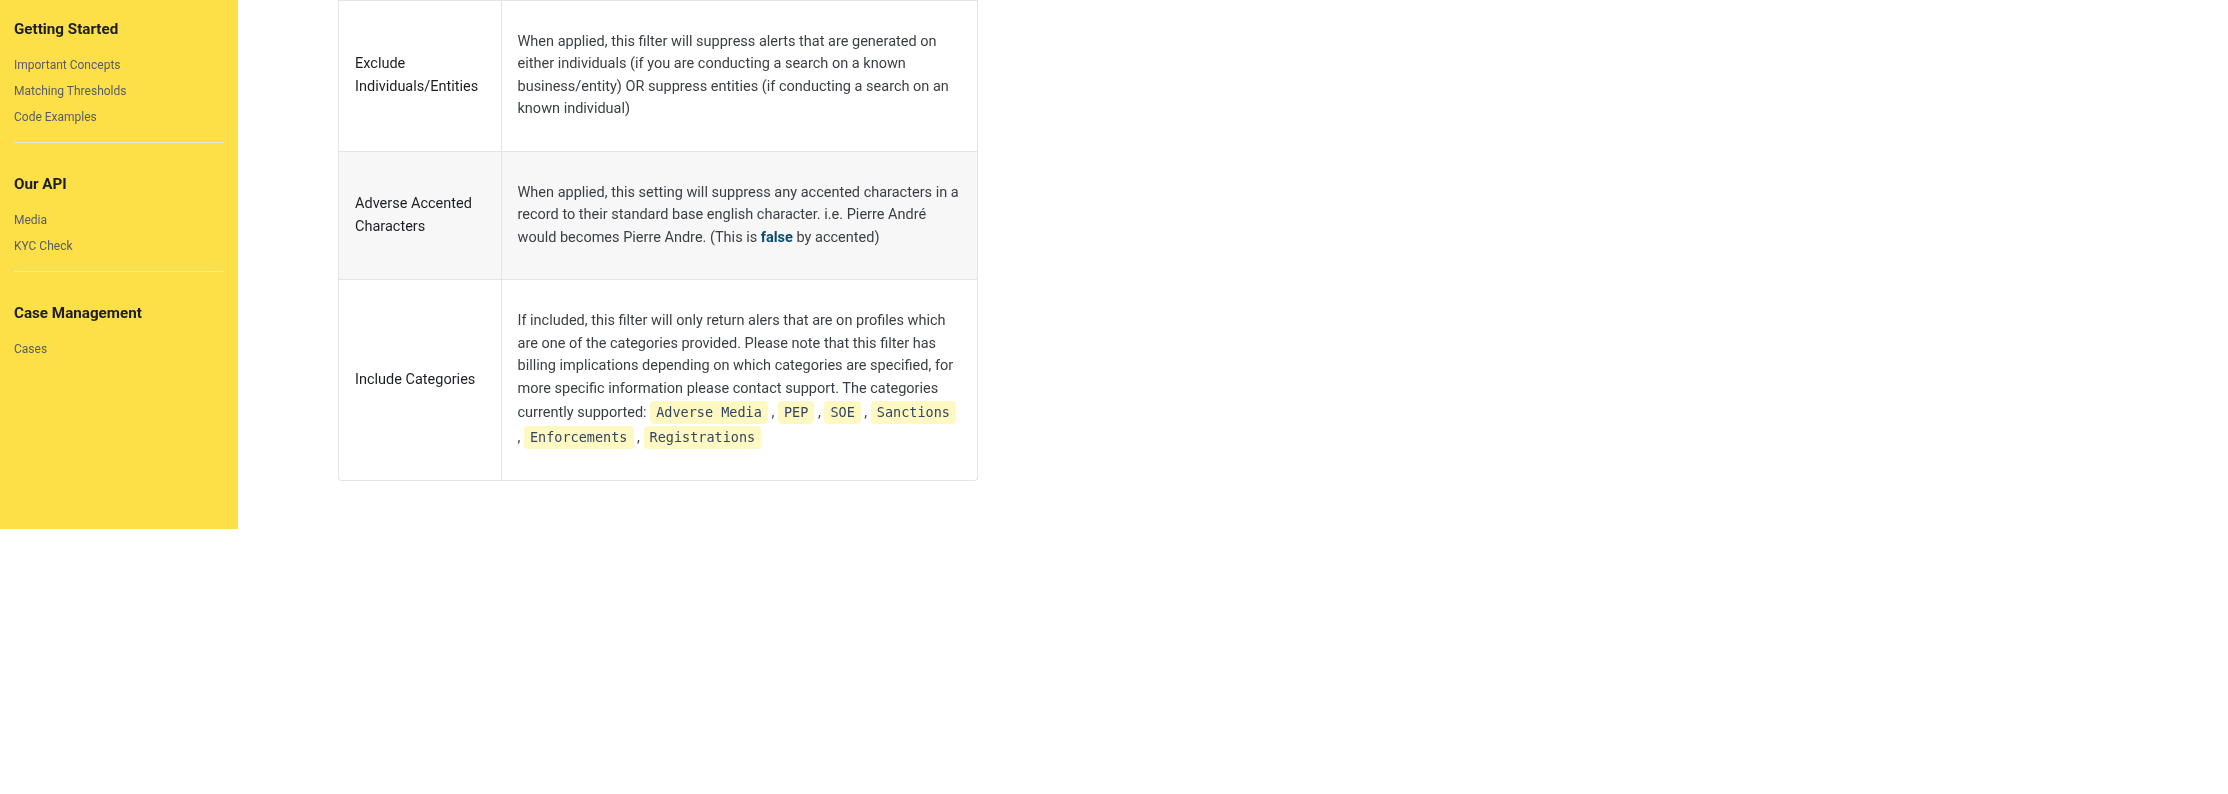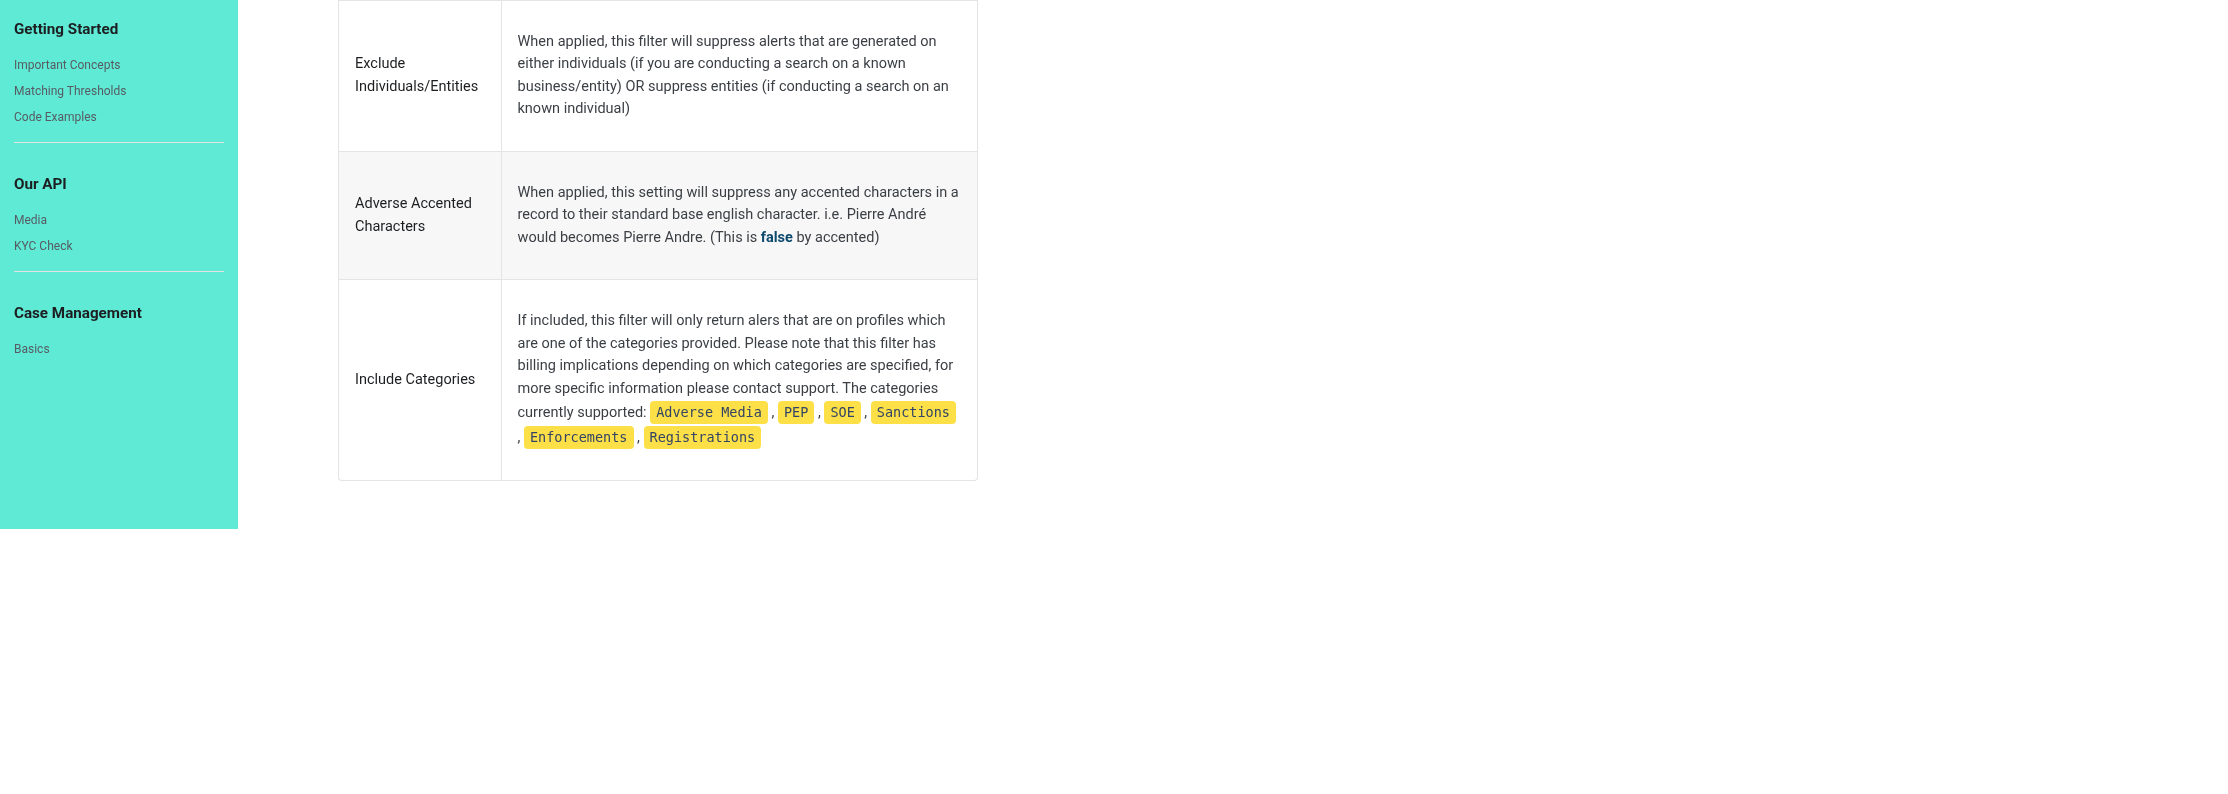--- a/index.html
+++ b/index.html
@@ -10,21 +10,21 @@
       width: 1485px;
       height: 529px;
       overflow: hidden;
       display: flex;
       font-size: 15.2px;
     }
 
     
     .sidebar {
       width: 238px;
-      background: #5eead4;
+      background: #fde047;
       padding: 20px 14px 0 14px;
       height: 100%;
       overflow: hidden;
     }
     .side-group { padding-bottom: 12px; }
     .side-group + .side-group {
       border-top: 1px solid #e3e3e3;
       padding-top: 32px;
     }
     .side-heading {
@@ -69,21 +69,21 @@
       font-weight: 400;
       color: #1c1e21;
       width: 162px;
       padding-right: 10px;
       border-right: 1px solid #e4e4e4;
     }
     tr.alt th, tr.alt td { background: #f7f7f7; }
     td strong { font-weight: 700; color: #0c4a6e; }
     code.tag {
       display: inline-block;
-      background: #fde047;
+      background: #fef9c3;
       color: #334464;
       font-family: ui-monospace, SFMono-Regular, Menlo, Consolas, monospace;
       font-size: 13.5px;
       padding: 1px 6px;
       border-radius: 4px;
       margin: 1px 0;
     }
   </style>
 </head>
 <body>
@@ -100,21 +100,21 @@
   <div class="side-group">
     <div class="side-heading">Our API</div>
     <ul class="side-links">
       <li>Media</li>
       <li>KYC Check</li>
     </ul>
   </div>
   <div class="side-group">
     <div class="side-heading">Case Management</div>
     <ul class="side-links">
-      <li>Basics</li>
+      <li>Cases</li>
     </ul>
   </div>
 </nav>
 
 <main class="main">
   <div class="table-wrap">
     <table>
       <tbody>
         <tr>
           <th>Exclude Individuals/Entities</th>

